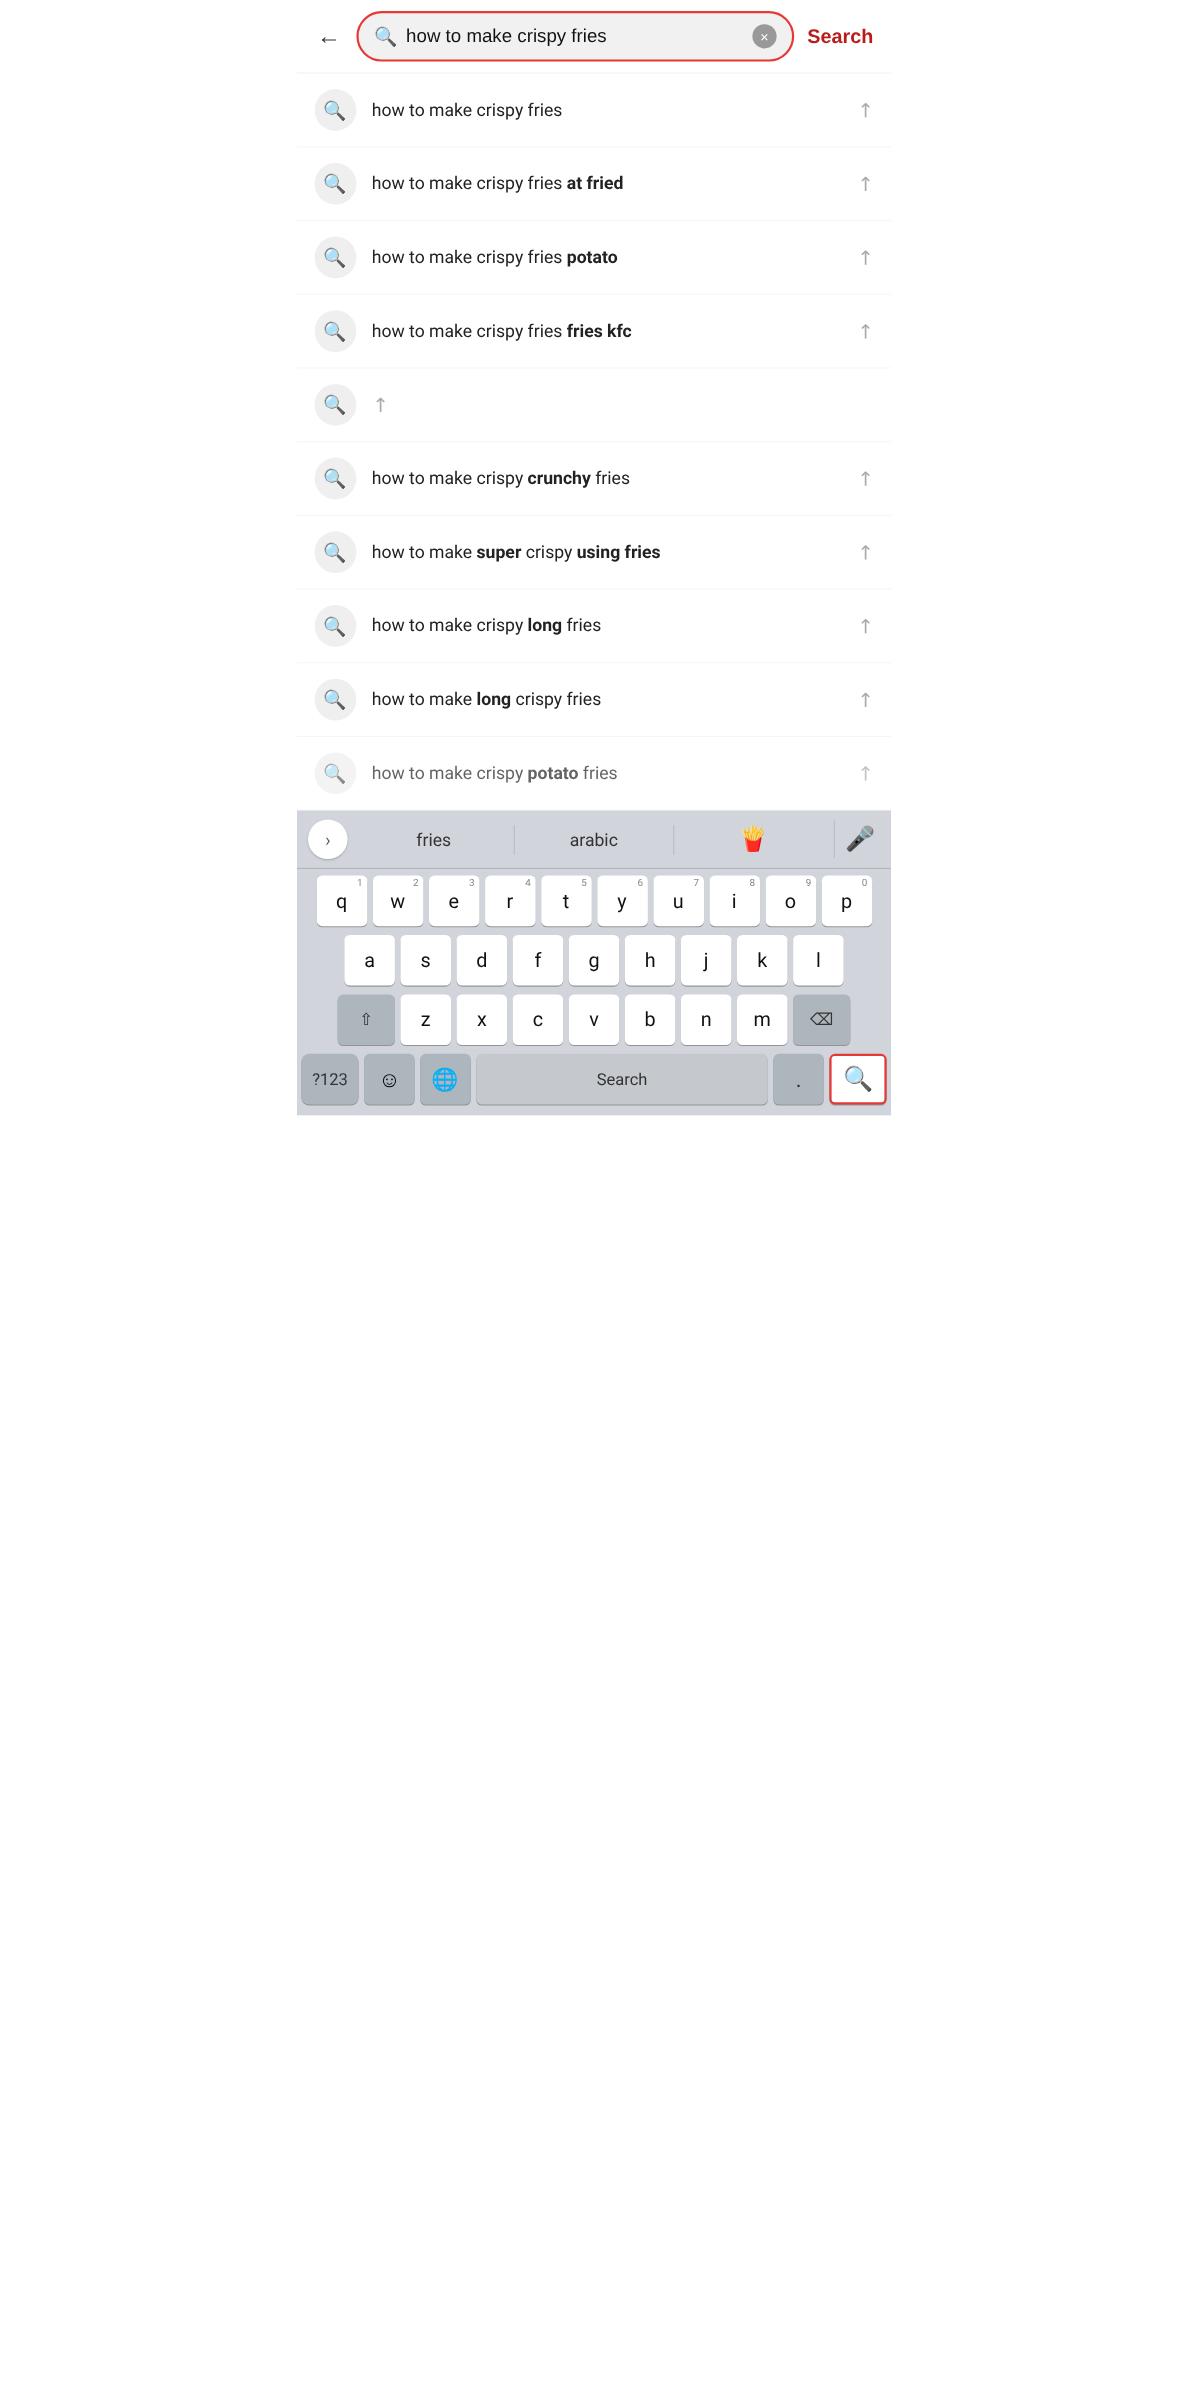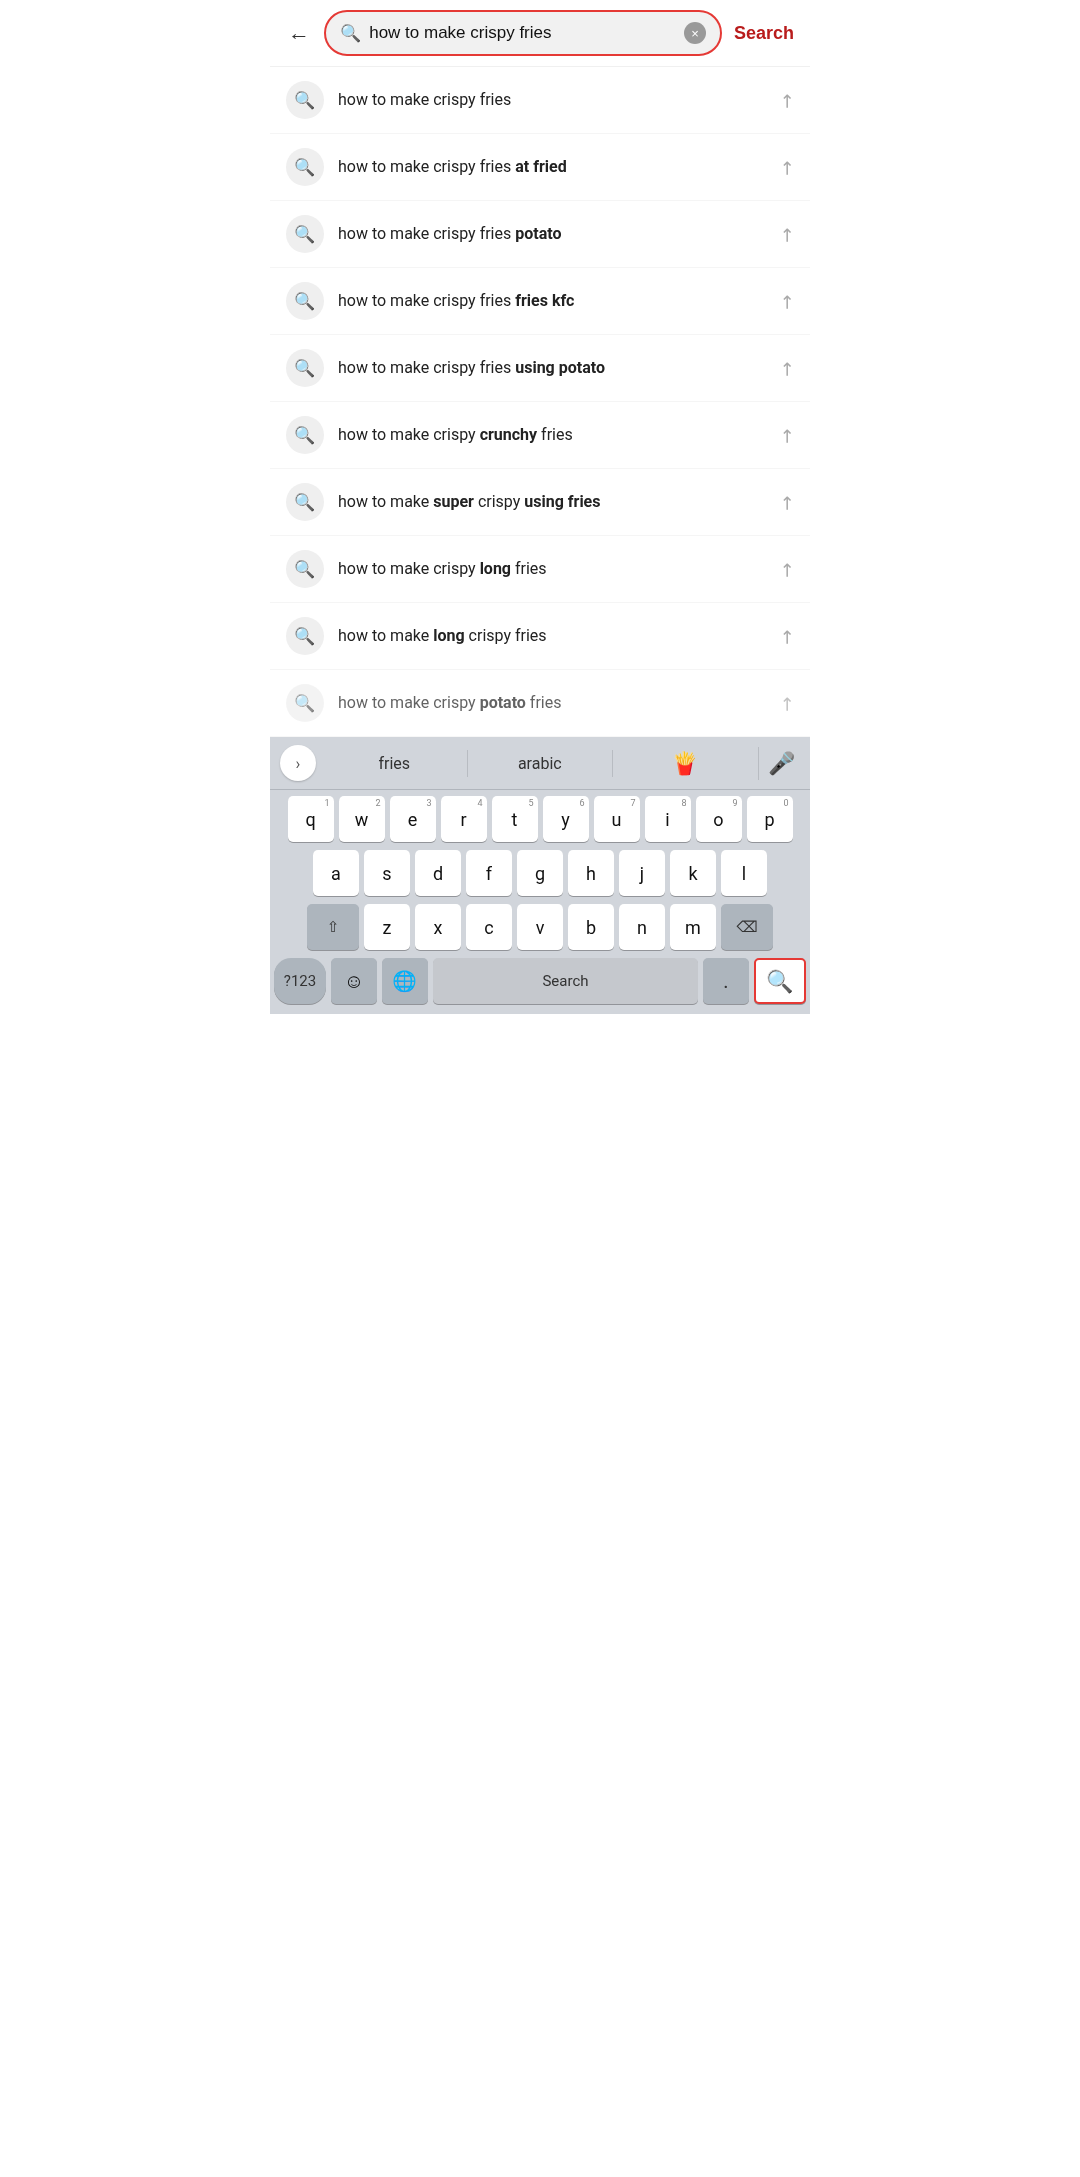--- a/index.html
+++ b/index.html
@@ -220,21 +220,21 @@
     }
     .key-bottom-row {
       display: flex;
       justify-content: space-between;
       align-items: center;
       gap: 5px;
       padding: 0 2px 6px 2px;
     }
     .key-sym {
       background: #adb5bd;
-      border-radius: 17px;
+      border-radius: 7px;
       min-width: 52px;
       height: 46px;
       display: flex;
       align-items: center;
       justify-content: center;
       font-size: 15px;
       color: #333;
       cursor: pointer;
       box-shadow: 0 1px 0 rgba(0,0,0,0.3);
     }
@@ -357,21 +357,20 @@
       <span>🔍</span>
     </div>
     <span class="sug-text">how to make crispy fries <span class="bold">fries kfc</span></span>
     <span class="arrow-icon">↗</span>
   </div>
 
   <div class="suggestion-item">
     <div class="sug-icon-wrap">
       <span>🔍</span>
     </div>
-    <span class="sug-text">how to make crispy fries <span class="bold">using potato</span></span>
     <span class="arrow-icon">↗</span>
   </div>
 
   <div class="suggestion-item">
     <div class="sug-icon-wrap">
       <span>🔍</span>
     </div>
     <span class="sug-text">how to make crispy <span class="bold">crunchy</span> fries</span>
     <span class="arrow-icon">↗</span>
   </div>

